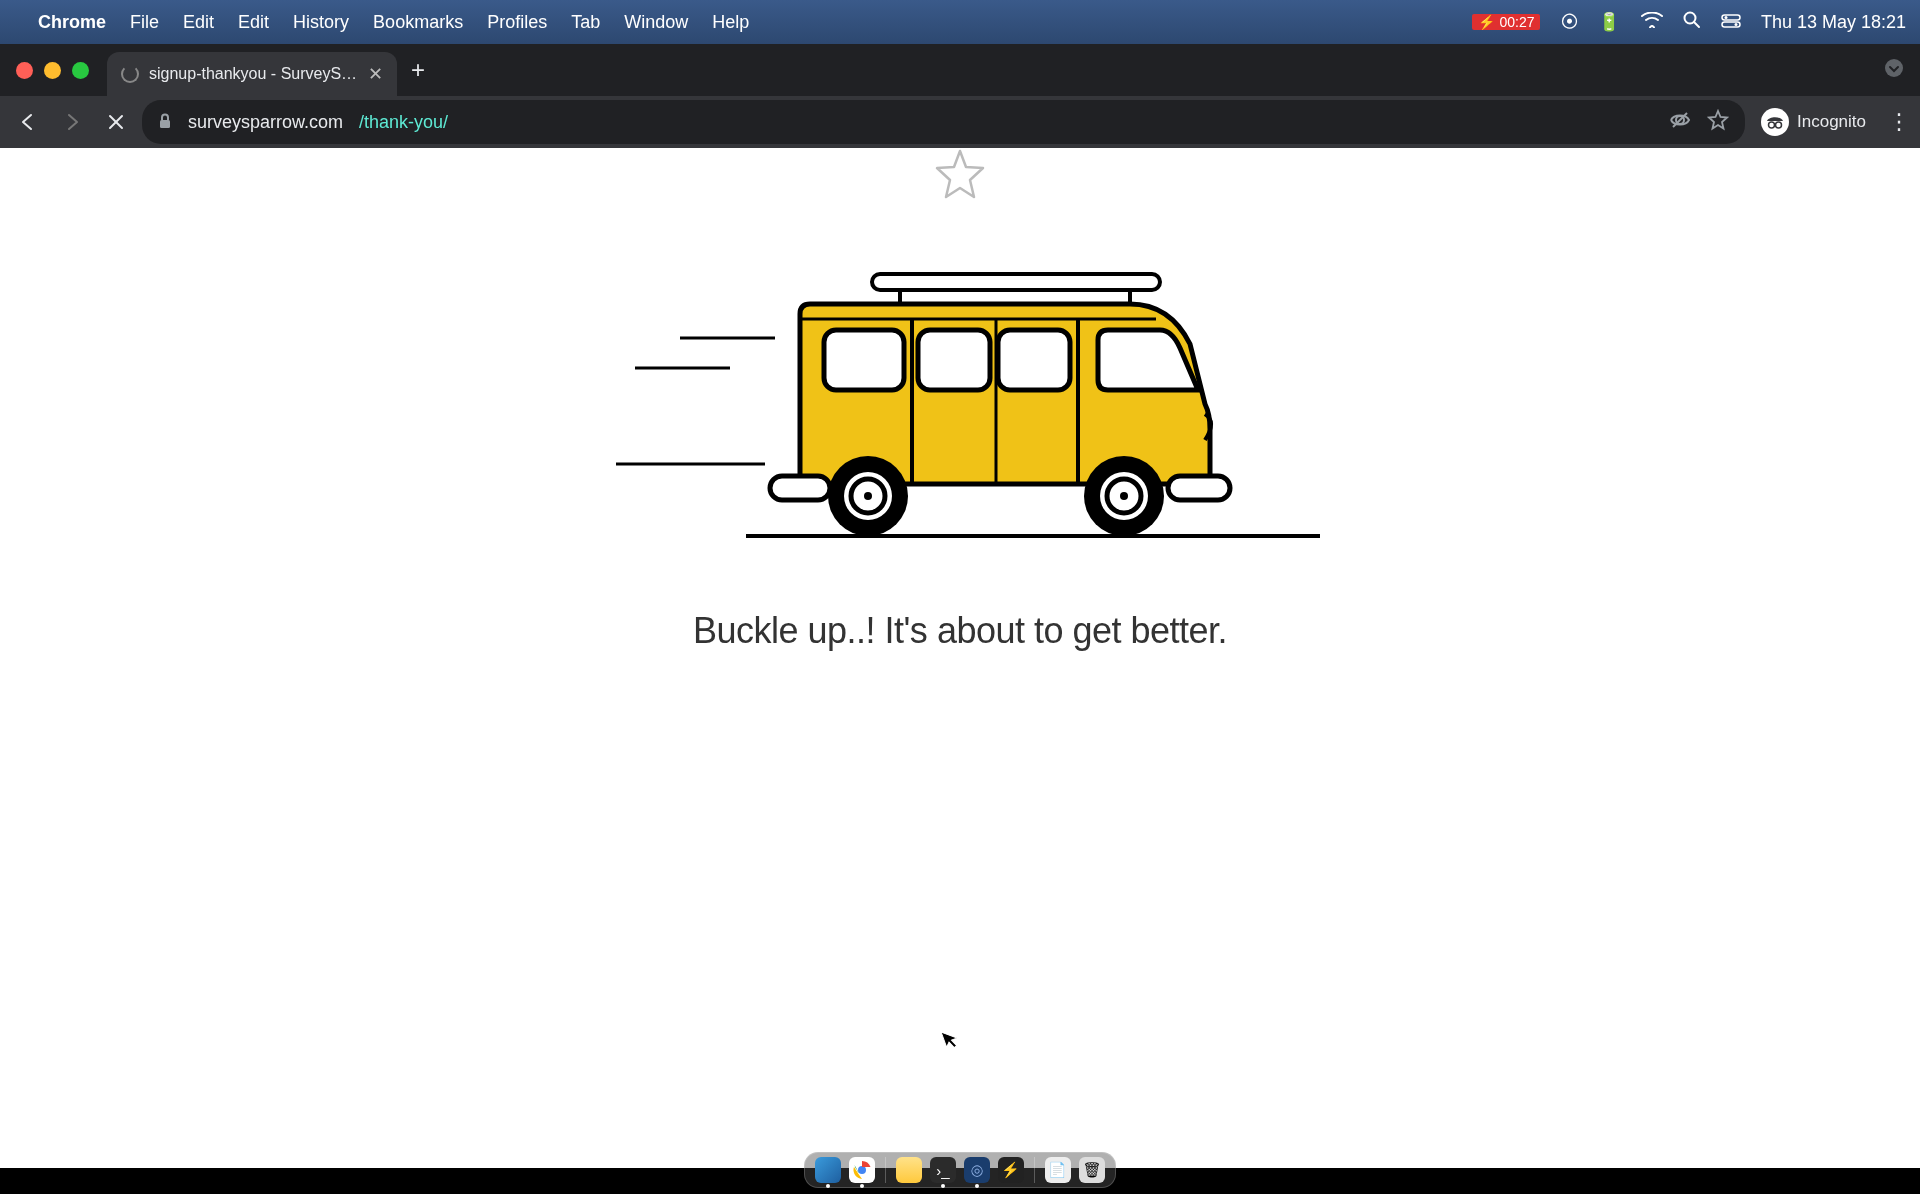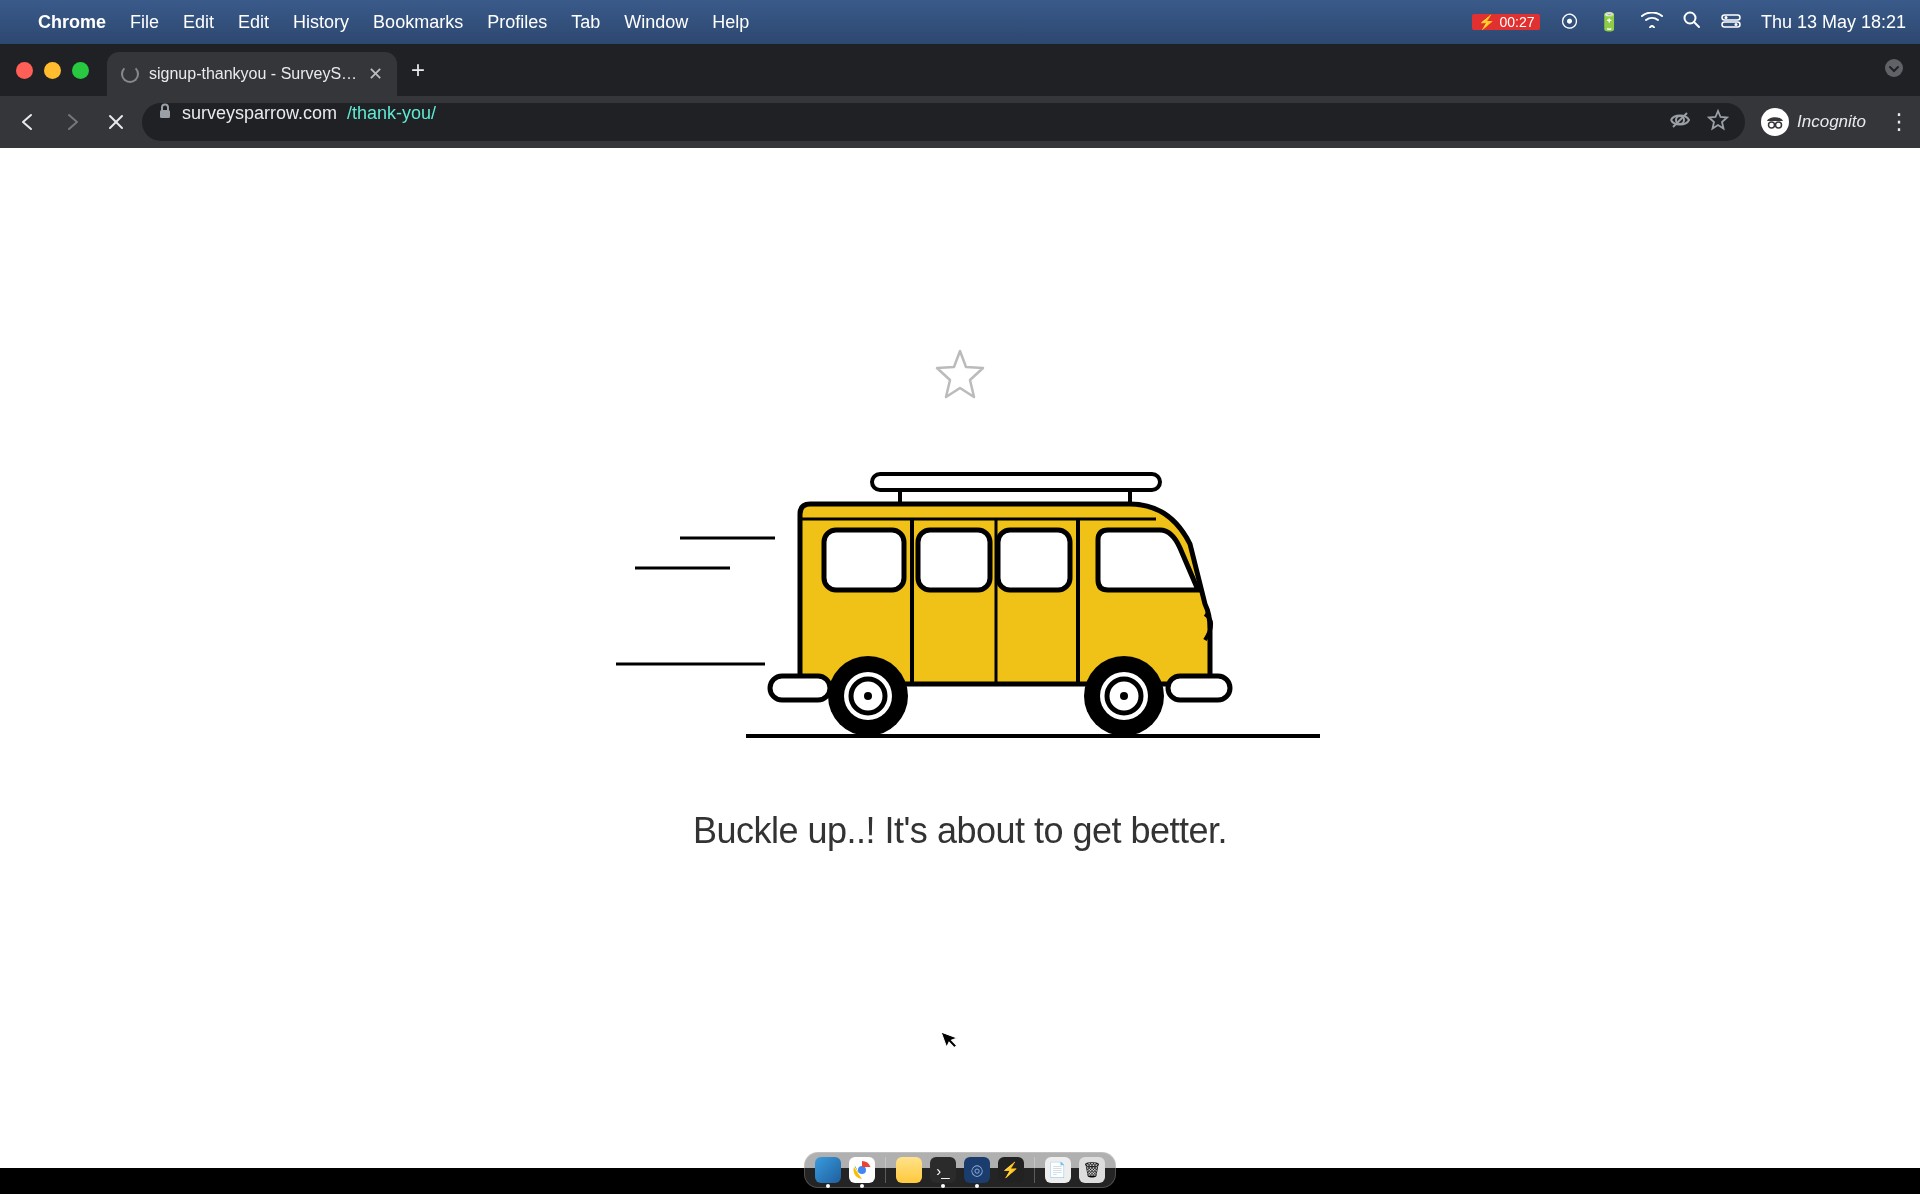--- a/index.html
+++ b/index.html
@@ -77,51 +77,50 @@
       display: flex;
       align-items: center;
       padding: 0 10px;
       gap: 8px;
     }
     .nav-btn { color: #e8eaed; width: 36px; height: 36px; display:flex; align-items:center; justify-content:center; font-size: 22px; cursor: pointer; border-radius: 50%; }
     .nav-btn.disabled { color: #777; }
     .omnibox {
       flex: 1;
       background: #202124;
-      height: 38px;
+      height: 44px;
       border-radius: 19px;
       display: flex;
+      align-items: center;
       padding: 0 16px;
-      gap: 10px;
+      gap: 16px;
       color: #e8eaed;
       font-size: 18px;
     }
     .omnibox .lock { font-size: 14px; color: #9aa0a6; }
     .omnibox .url-dim { color: #5eead4; }
     .omnibox-right { margin-left: auto; display: flex; gap: 16px; align-items: center; color: #9aa0a6; }
     .incognito-chip {
       display: flex; align-items: center; gap: 8px; color: #e8eaed; font-size: 17px;
       margin-left: 8px;
-      font-style: italic;
     }
     .incognito-icon {
       width: 28px; height: 28px; background: #fff; border-radius: 50%; color: #35363a;
       display:flex; align-items:center; justify-content:center; font-size:16px;
     }
     .kebab { color: #e8eaed; font-size: 22px; margin-left: 14px; cursor:pointer; }
 
     
     .viewport {
       background: #fff;
       height: 1020px;
       position: relative;
       display: flex;
       flex-direction: column;
       align-items: center;
-      padding-top: 200px;
     }
     .star {
       margin-bottom: 60px;
     }
     .illustration { position: relative; }
     .message {
       margin-top: 52px;
       font-size: 36px;
       color: #333;
       letter-spacing: -0.5px;

